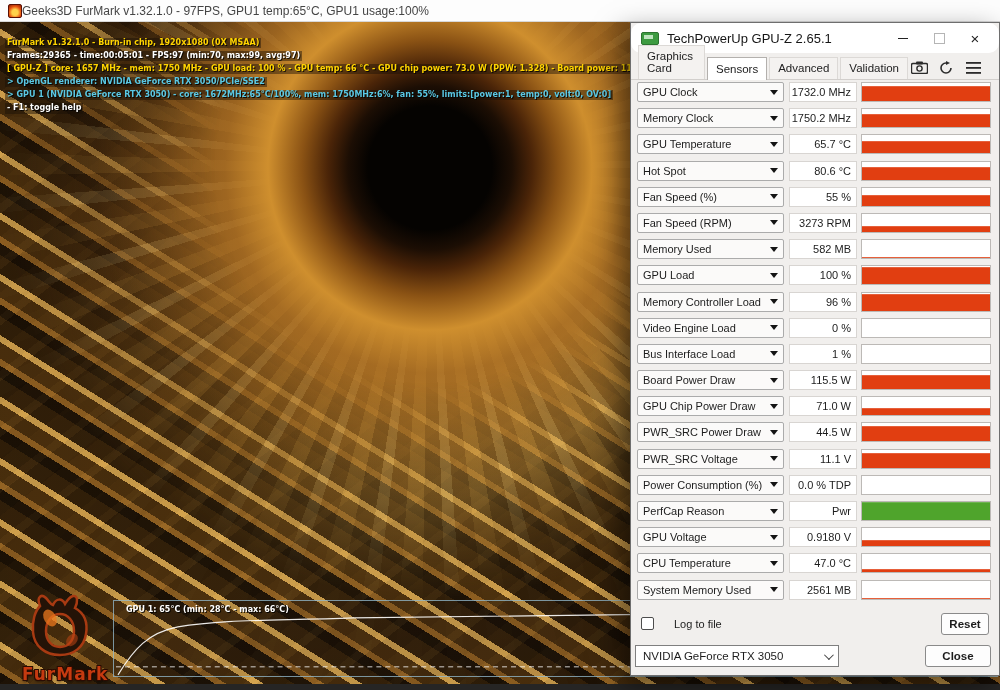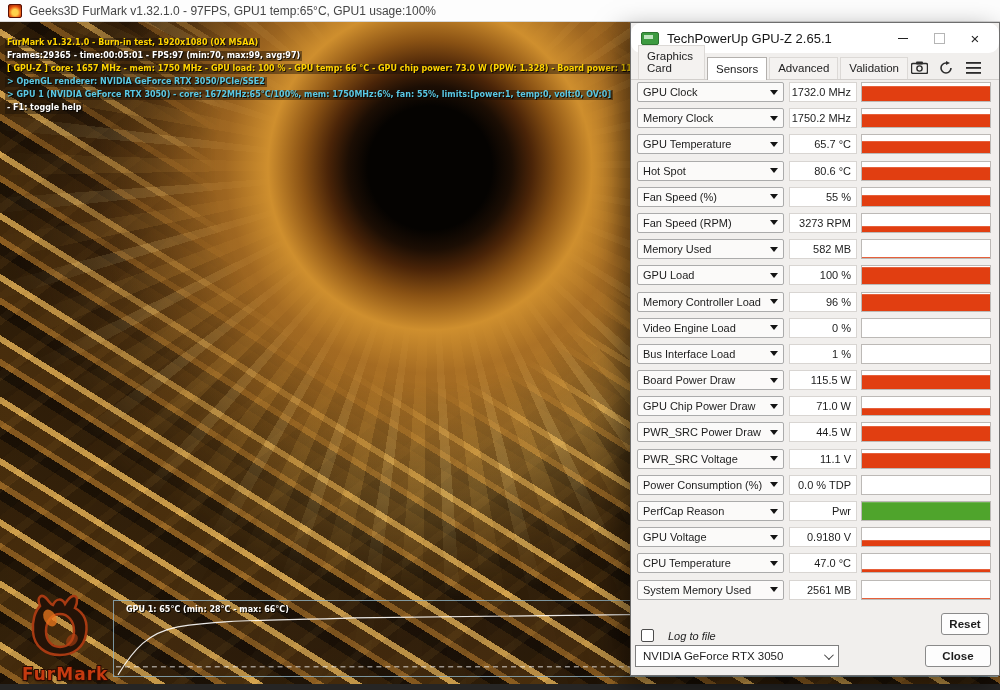--- a/index.html
+++ b/index.html
@@ -3,21 +3,21 @@
 <meta charset="utf-8">
 <style>
   * { margin:0; padding:0; box-sizing:border-box; }
   html,body { width:1000px; height:690px; overflow:hidden; background:#000;
     font-family:"Liberation Sans","DejaVu Sans",sans-serif; }
   .screen { position:relative; width:1000px; height:690px; background:#111; }
 
   
   .fm-window { position:absolute; inset:0; }
   .fm-titlebar { position:absolute; left:0; top:0; width:1000px; height:22px;
-    background:#fdfdfd; border-bottom:1px solid #d8d8d8; display:flex; align-items:center; gap:7px; padding:0 8px; z-index:1; }
+    background:#fdfdfd; border-bottom:1px solid #d8d8d8; display:flex; align-items:center; padding:0 8px; z-index:1; }
   .fm-appicon { width:14px; height:14px; border-radius:2px; flex:0 0 auto;
     background:radial-gradient(circle at 50% 62%, #ffd24a 0 3px, #e85410 6px, #7a1606 10px); border:1px solid #5a1004; }
   .fm-title { font-size:12px; color:#454545; white-space:nowrap; }
 
   .fm-render { position:absolute; left:0; top:22px; width:1000px; height:662px; overflow:hidden;
     background:
       radial-gradient(ellipse at 430px 146px, rgba(0,0,0,0) 38%, rgba(18,10,2,.55) 82%),
       radial-gradient(circle at 430px 146px, #050301 0 62px, #1c0e04 82px, #4a2408 102px, #8a5214 128px, #cf8f2e 162px, rgba(170,110,35,.85) 205px, rgba(150,95,30,0) 335px),
       repeating-conic-gradient(from 0deg at 43% 22%, rgba(250,222,150,.26) 0deg 2deg, rgba(58,32,8,.30) 2deg 5deg, rgba(214,158,70,.22) 5deg 8deg, rgba(92,52,14,.32) 8deg 11deg),
       linear-gradient(150deg, #1d1106 0%, #553513 22%, #9a6b24 45%, #d8a84a 60%, #7a5018 78%, #241505 100%); }
@@ -80,21 +80,21 @@
   .sensor-label { flex:1 1 auto; font-size:11px; white-space:nowrap; overflow:hidden; }
   .caret-down { width:0; height:0; border-left:4px solid transparent; border-right:4px solid transparent;
     border-top:5px solid #141414; flex:0 0 auto; }
   .sensor-value { position:absolute; left:152px; top:0; width:68px; height:20px; background:#fff;
     border:1px solid #d8d5d2; font-size:11px; text-align:right; padding:3px 5px 0 0; white-space:nowrap; }
   .sensor-graph { position:absolute; left:224px; top:0; right:0; height:20px; background:#fff; border:1px solid #bcb9b6; overflow:hidden; }
   .bar-fill { position:absolute; left:0; right:0; bottom:0; height:0; box-shadow:inset 0 1px 0 rgba(255,255,255,.18); }
 
   
   .gz-footer { position:absolute; left:0; bottom:0; right:0; height:62px; }
-  .log-row { position:absolute; left:10px; top:16px; display:flex; align-items:center; gap:14px; cursor:default;font-style:italic; }
+  .log-row { position:absolute; left:10px; top:4px; display:flex; align-items:center; gap:20px; cursor:default; }
   .checkbox { width:13px; height:13px; border:1px solid #4d4d4d; background:#fff; border-radius:2px; }
   .gz-btn { position:absolute; background:#fdfdfd; border:1px solid #8a8a8a; border-radius:3px;
     font-size:11.5px; color:#1c1c1c; font-family:inherit;font-weight:bold; }
   .btn-reset { right:10px; top:0; width:48px; height:22px; }
   .btn-close { right:8px; top:32px; width:66px; height:22px; }
   .device-select { position:absolute; left:4px; top:32px; width:204px; height:22px; background:#fff;
     border:1px solid #7f7f7f; display:flex; align-items:center; padding:0 7px; }
   .device-select span:first-child { flex:1 1 auto; font-size:11.5px; white-space:nowrap; overflow:hidden; }
   .chev { width:7px; height:7px; border-right:1.5px solid #444; border-bottom:1.5px solid #444;
     transform:rotate(45deg) translateY(-2px); flex:0 0 auto; }
@@ -109,21 +109,21 @@
       <span class="fm-appicon"></span>
       <span class="fm-title">Geeks3D FurMark v1.32.1.0 - 97FPS, GPU1 temp:65°C, GPU1 usage:100%</span>
     </div>
 
     <div class="fm-render">
       <div class="fm-blocks"></div>
 
       <div class="fm-osd">
 
           <div class="osd-line">
-            <span class="osd-text" style="color: rgb(255, 212, 0);">FurMark v1.32.1.0 - Burn-in test, 1920x1080 (0X MSAA)</span>
+            <span class="osd-text" style="color: rgb(255, 212, 0);">FurMark v1.32.1.0 - Burn-in chip, 1920x1080 (0X MSAA)</span>
           </div>
 
           <div class="osd-line">
             <span class="osd-text" style="color: rgb(255, 255, 255);">Frames:29365 - time:00:05:01 - FPS:97 (min:70, max:99, avg:97)</span>
           </div>
 
           <div class="osd-line">
             <span class="osd-text" style="color: rgb(255, 212, 0);">[ GPU-Z ] core: 1657 MHz - mem: 1750 MHz - GPU load: 100 % - GPU temp: 66 °C - GPU chip power: 73.0 W (PPW: 1.328) - Board power: 117.5 W (PPW: 0.825) - GPU voltage: 0.875 V</span>
           </div>
 

